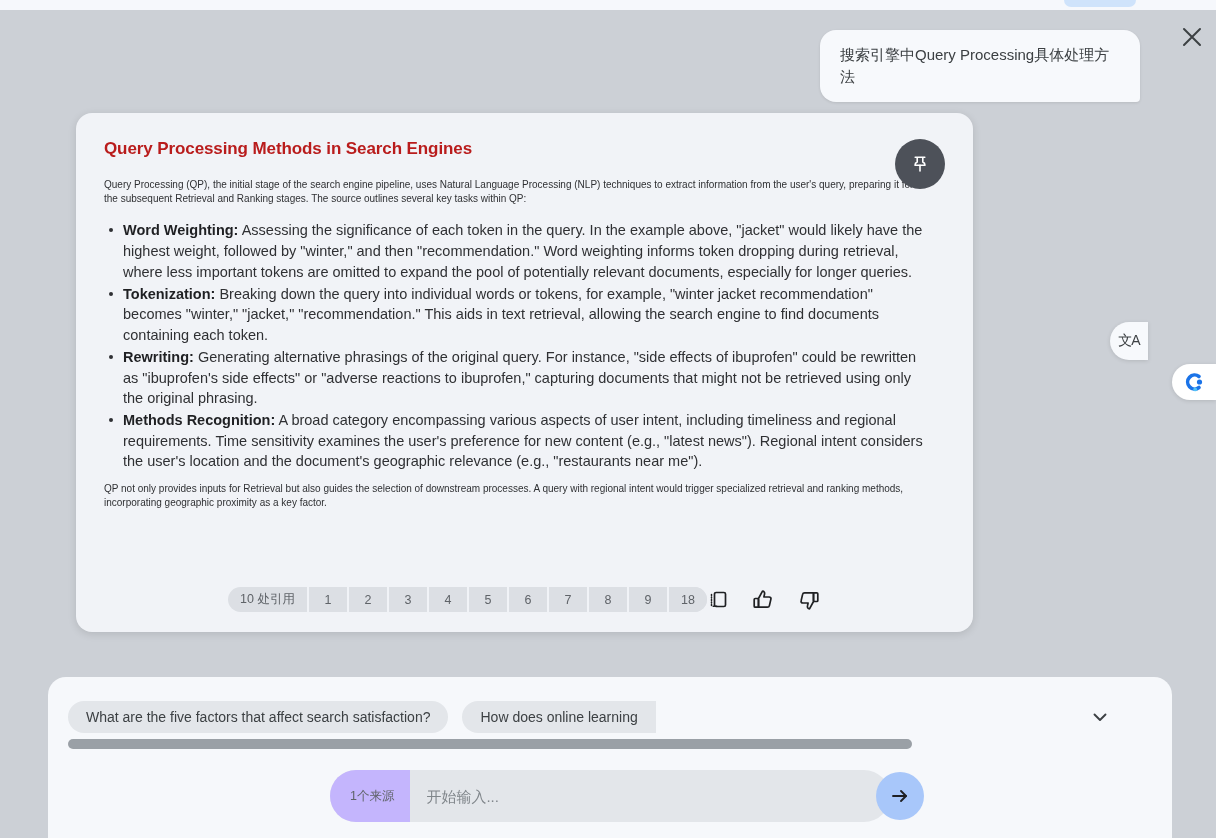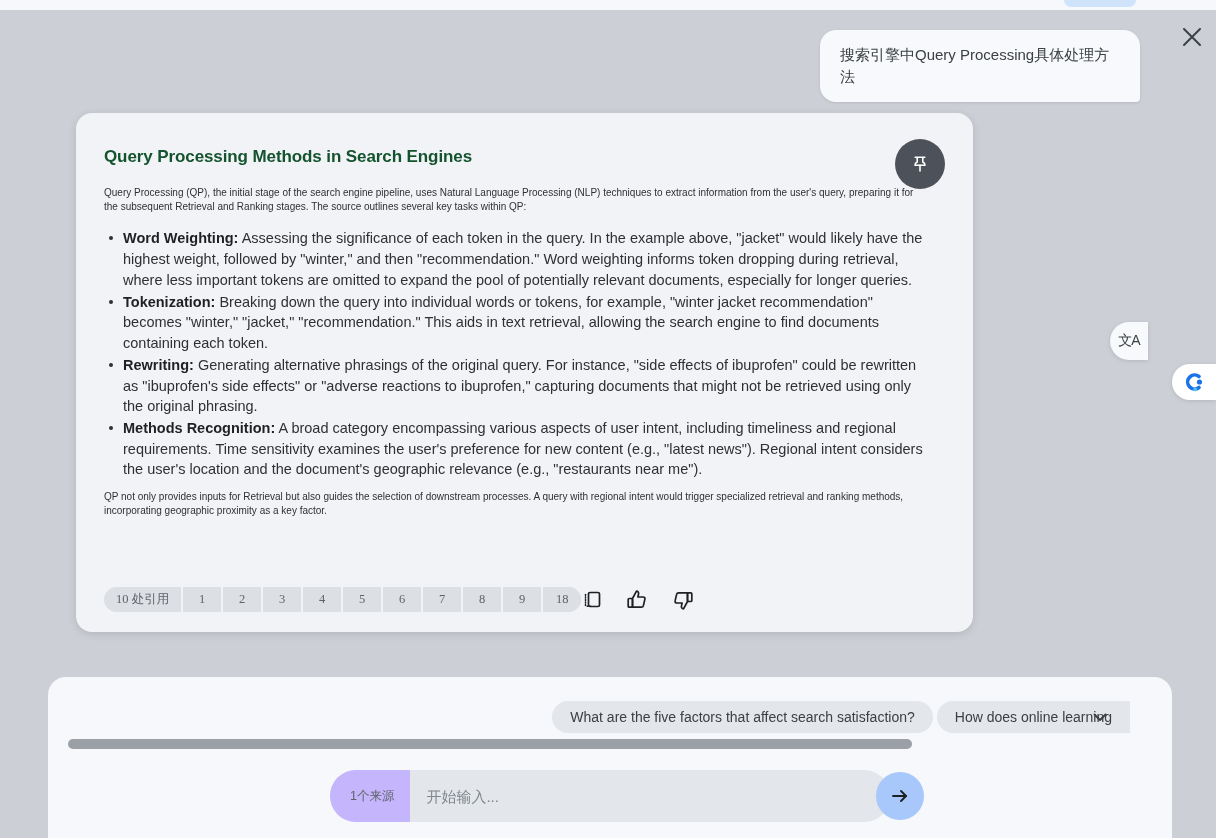--- a/index.html
+++ b/index.html
@@ -47,22 +47,22 @@
   }
 
   
   .answer-card {
     position: absolute; left: 76px; top: 113px; width: 897px; height: 519px;
     background: #f1f3f7; border-radius: 16px;
     box-shadow: 0 2px 8px rgba(0,0,0,0.12);
     padding: 26px 28px 0 28px;
   }
   .card-title {
-    font-size: 17px; font-weight: bold; color: #14532d;
-    letter-spacing: -0.1px; margin-bottom: 19px; margin-top: 8px;
+    font-size: 17px; font-weight: bold; color: #b91c1c;
+    letter-spacing: -0.1px; margin-bottom: 19px;
   }
   .pin-btn {
     position: absolute; right: 28px; top: 26px;
     width: 50px; height: 50px; border-radius: 50%;
     background: #4d5159;
     display: flex; align-items: center; justify-content: center;
     cursor: pointer;
   }
 
   .para {
@@ -80,21 +80,21 @@
   }
   ul.bullets li::before {
     content: ""; position: absolute; left: 5px; top: 8px;
     width: 4px; height: 4px; border-radius: 50%; background: #2f3033;
   }
   ul.bullets b { font-weight: bold; color: #1f2023; }
 
   
   .card-footer {
     position: absolute; left: 28px; right: 28px; bottom: 20px;
-    display: flex; align-items: center; justify-content: flex-start; font-family: Liberation Serif, serif;
+    display: flex; align-items: center; justify-content: center;
   }
   .cite-group {
     display: flex; align-items: stretch;
     background: #dcdfe4; border-radius: 13px; overflow: hidden;
     height: 25px;
   }
   .cite-label {
     font-size: 12.5px; color: #5f6368;
     display: flex; align-items: center; padding: 0 12px;
     cursor: pointer;
@@ -109,22 +109,22 @@
   .actions { display: flex; align-items: center; gap: 22px; }
   .action-icon { cursor: pointer; display: flex; }
 
   
   .bottom-panel {
     position: absolute; left: 48px; top: 677px; width: 1124px; height: 161px;
     background: #f6f8fb; border-radius: 18px 18px 0 0;
   }
   .chips-row {
     position: absolute; left: 20px; top: 24px;
-    display: flex; align-items: center; gap: 4px;
-    width: 1062px; height: 32px; overflow: hidden; justify-content: flex-end;
+    display: flex; align-items: center; gap: 14px;
+    width: 1062px; height: 32px; overflow: hidden;
   }
   .chip {
     flex: 0 0 auto; height: 32px; border-radius: 16px;
     background: #e3e6ea; color: #3c4043; font-size: 14px;
     display: flex; align-items: center; padding: 0 18px;
     white-space: nowrap; cursor: pointer;
   }
   .chip.truncated { border-radius: 16px 0 0 16px; }
   .chevron-btn {
     position: absolute; right: 58px; top: 26px;

